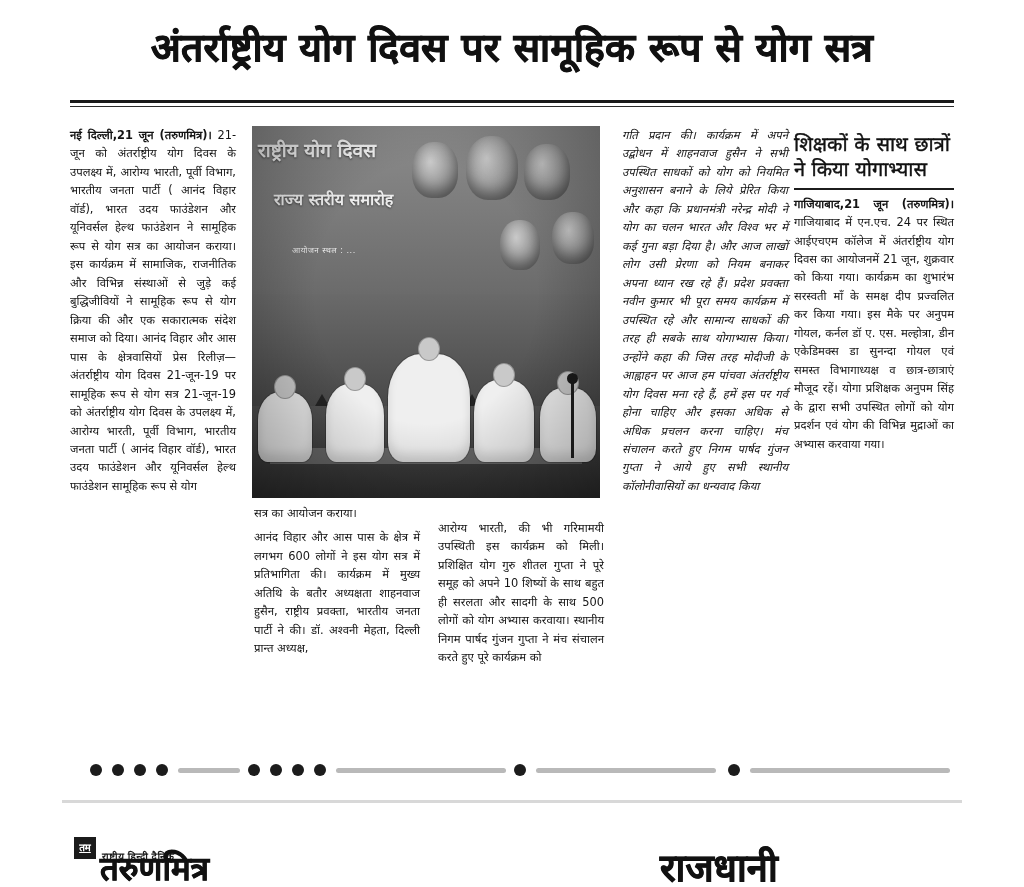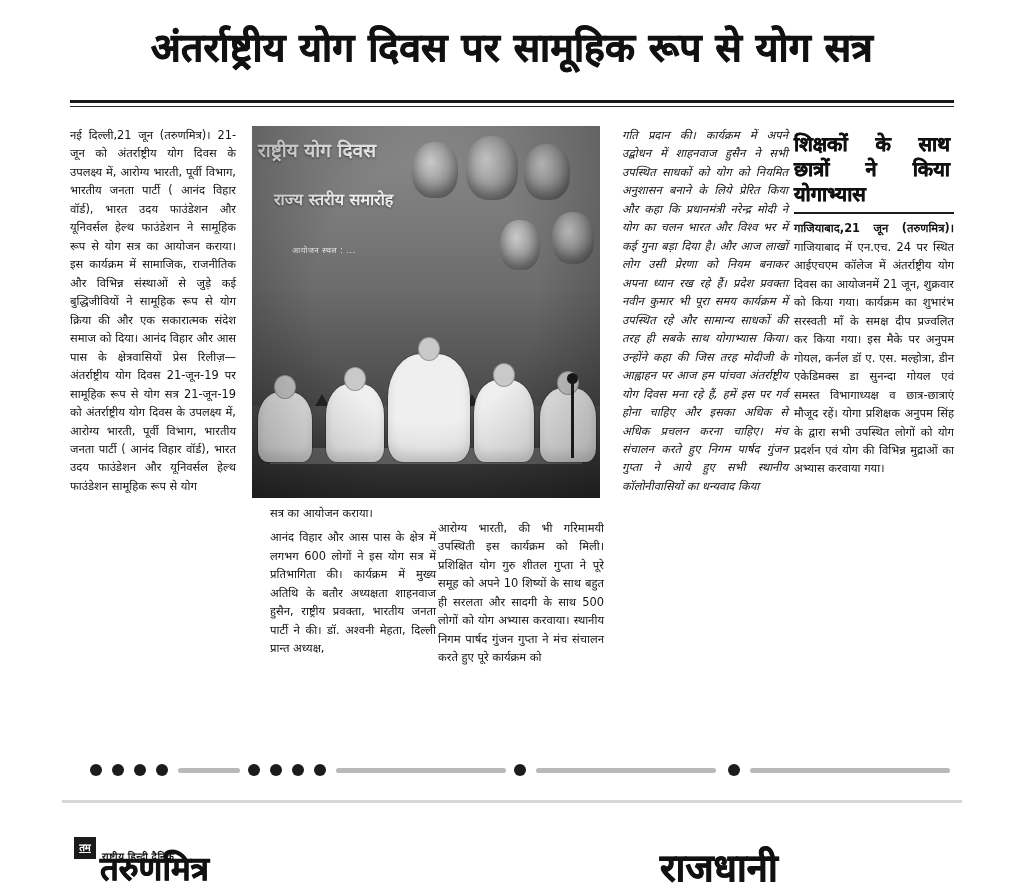--- a/index.html
+++ b/index.html
@@ -71,21 +71,21 @@
     color: #141414;
   }
   .col-1 { left: 0; }
   .col-2 { left: 184px; }
   .col-3 { left: 368px; }
   .col-4 { left: 552px; font-style: italic; }
   .col-5 { left: 724px; width: 160px; }
 
   .col p { margin: 0 0 6px 0; }
   .lead {
-    font-weight: 400;
+    font-weight: 700;
   }
 
   
   .photo {
     position: absolute;
     top: 126px;
     left: 252px;
     width: 348px;
     height: 372px;
     overflow: hidden;
@@ -217,21 +217,21 @@
   }
   .photo .vignette {
     position: absolute; inset: 0;
     background: radial-gradient(ellipse at 50% 45%, rgba(0,0,0,0) 45%, rgba(0,0,0,.35) 100%);
     pointer-events: none;
   }
 
   
   .subhead {
     font-family: "DejaVu Sans", sans-serif;
-    font-weight: 700;
+    font-weight: 400;
     font-size: 20px;
     line-height: 1.24;
     margin: 6px 4px 6px 0;
     color: #111;
     -webkit-text-stroke: 0.4px #111;
   }
   .subhead-rule {
     height: 2px;
     background: #1c1c1c;
     margin: 2px 0 5px 0;
@@ -372,21 +372,21 @@
   </div>
 
   <div class="cols">
 
     <div class="col col-1">
       <p><span class="lead">नई दिल्ली,21 जून (तरुणमित्र)।</span>
         <span>21-जून को अंतर्राष्ट्रीय योग दिवस के उपलक्ष्य में, आरोग्य भारती, पूर्वी विभाग, भारतीय जनता पार्टी ( आनंद विहार वॉर्ड), भारत उदय फाउंडेशन और यूनिवर्सल हेल्थ फाउंडेशन ने सामूहिक रूप से योग सत्र का आयोजन कराया। इस कार्यक्रम में सामाजिक, राजनीतिक और विभिन्न संस्थाओं से जुड़े कई बुद्धिजीवियों ने सामूहिक रूप से योग क्रिया की और एक सकारात्मक संदेश समाज को दिया। आनंद विहार और आस पास के क्षेत्रवासियों प्रेस रिलीज़—अंतर्राष्ट्रीय योग दिवस 21-जून-19 पर सामूहिक रूप से योग सत्र 21-जून-19 को अंतर्राष्ट्रीय योग दिवस के उपलक्ष्य में, आरोग्य भारती, पूर्वी विभाग, भारतीय जनता पार्टी ( आनंद विहार वॉर्ड), भारत उदय फाउंडेशन और यूनिवर्सल हेल्थ फाउंडेशन सामूहिक रूप से योग</span>
       </p>
     </div>
 
-    <div class="col col-2" style="top:378px;margin-left:16px;">
+    <div class="col col-2" style="top:378px;">
       <p>सत्र का आयोजन कराया।</p>
       <p>आनंद विहार और आस पास के क्षेत्र में लगभग 600 लोगों ने इस योग सत्र में प्रतिभागिता की। कार्यक्रम में मुख्य अतिथि के बतौर अध्यक्षता शाहनवाज हुसैन, राष्ट्रीय प्रवक्ता, भारतीय जनता पार्टी ने की। डॉ. अश्वनी मेहता, दिल्ली प्रान्त अध्यक्ष,</p>
     </div>
 
     <div class="col col-3" style="top:393px;">
       <p>आरोग्य भारती, की भी गरिमामयी उपस्थिती इस कार्यक्रम को मिली। प्रशिक्षित योग गुरु शीतल गुप्ता ने पूरे समूह को अपने 10 शिष्यों के साथ बहुत ही सरलता और सादगी के साथ 500 लोगों को योग अभ्यास करवाया। स्थानीय निगम पार्षद गुंजन गुप्ता ने मंच संचालन करते हुए पूरे कार्यक्रम को</p>
     </div>
 
     <div class="col col-4">
       <p>गति प्रदान की। कार्यक्रम में अपने उद्बोधन में शाहनवाज हुसैन ने सभी उपस्थित साधकों को योग को नियमित अनुशासन बनाने के लिये प्रेरित किया और कहा कि प्रधानमंत्री नरेन्द्र मोदी ने योग का चलन भारत और विश्व भर में कई गुना बड़ा दिया है। और आज लाखों लोग उसी प्रेरणा को नियम बनाकर अपना ध्यान रख रहे हैं। प्रदेश प्रवक्ता नवीन कुमार भी पूरा समय कार्यक्रम में उपस्थित रहे और सामान्य साधकों की तरह ही सबके साथ योगाभ्यास किया। उन्होंने कहा की जिस तरह मोदीजी के आह्वाहन पर आज हम पांचवा अंतर्राष्ट्रीय योग दिवस मना रहे हैं, हमें इस पर गर्व होना चाहिए और इसका अधिक से अधिक प्रचलन करना चाहिए। मंच संचालन करते हुए निगम पार्षद गुंजन गुप्ता ने आये हुए सभी स्थानीय कॉलोनीवासियों का धन्यवाद किया</p>

